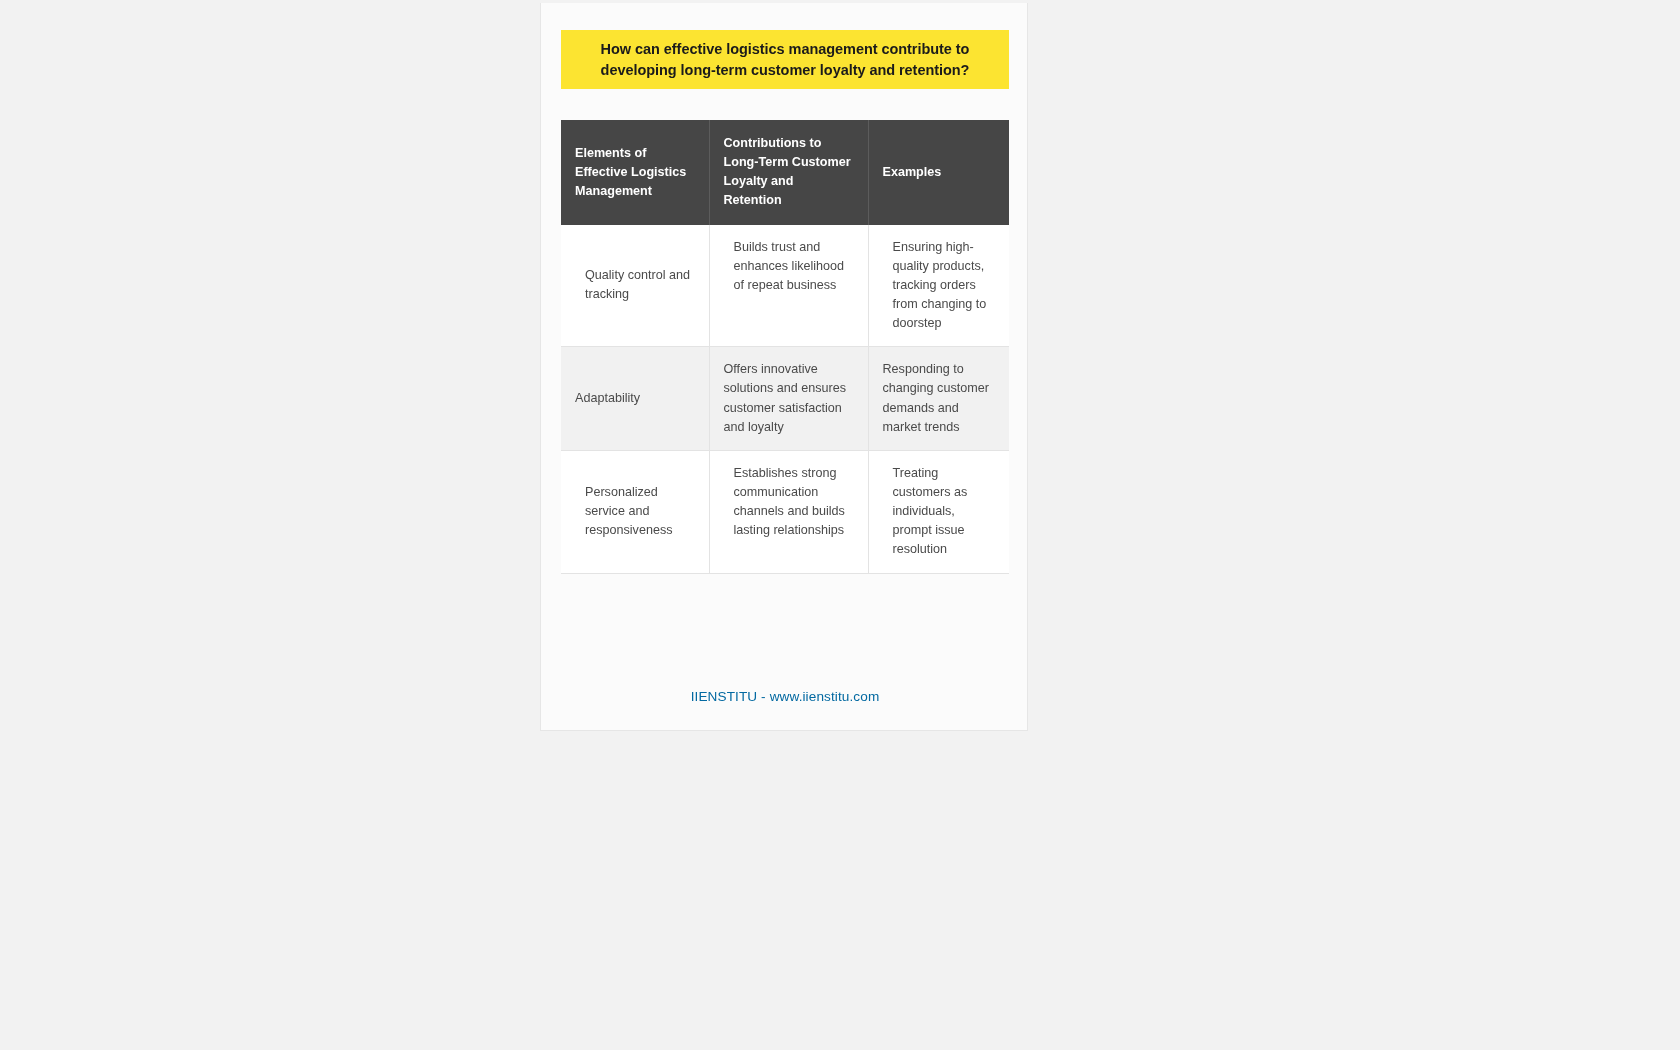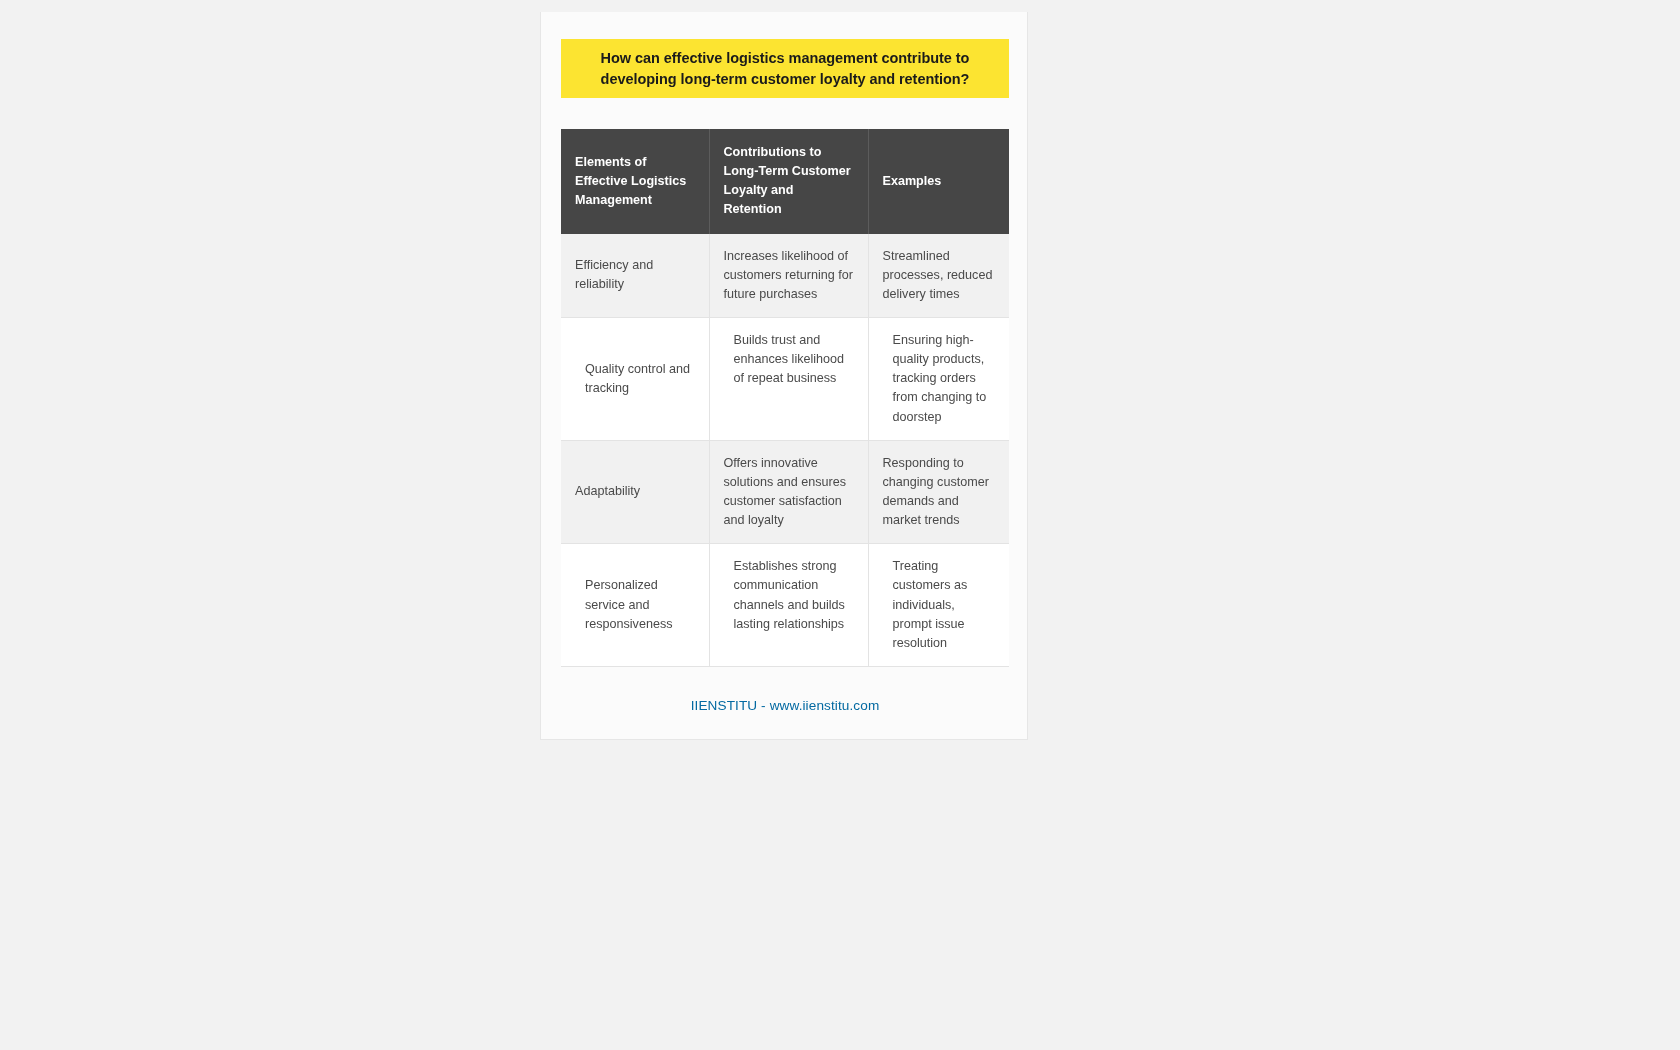--- a/index.html
+++ b/index.html
@@ -16,21 +16,21 @@
     width: 1680px;
     height: 1050px;
     background: #f2f2f2;
     overflow: hidden;
   }
 
   
   .card {
     position: absolute;
     left: 540px;
-    top: 12px;
+    top: 3px;
     width: 488px;
     height: 728px;
     background: #fbfbfb;
     border-left: 1px solid #e6e6e6;
     border-right: 1px solid #e6e6e6;
     border-bottom: 1px solid #e6e6e6;
   }
 
   
   .banner {
@@ -137,25 +137,20 @@
             <col class="c3">
         </colgroup>
         <thead>
           <tr>
             <th>Elements of Effective Logistics Management</th>
             <th>Contributions to Long-Term Customer Loyalty and Retention</th>
             <th>Examples</th>
           </tr>
         </thead>
         <tbody>
-          <tr class="odd">
-            <td class="label">Efficiency and reliability</td>
-            <td>Increases likelihood of customers returning for future purchases</td>
-            <td>Streamlined processes, reduced delivery times</td>
-          </tr>
           <tr class="even">
             <td class="label">Quality control and tracking</td>
             <td>Builds trust and enhances likelihood of repeat business</td>
             <td>Ensuring high-quality products, tracking orders from changing to doorstep</td>
           </tr>
           <tr class="odd">
             <td class="label">Adaptability</td>
             <td>Offers innovative solutions and ensures customer satisfaction and loyalty</td>
             <td>Responding to changing customer demands and market trends</td>
           </tr>

